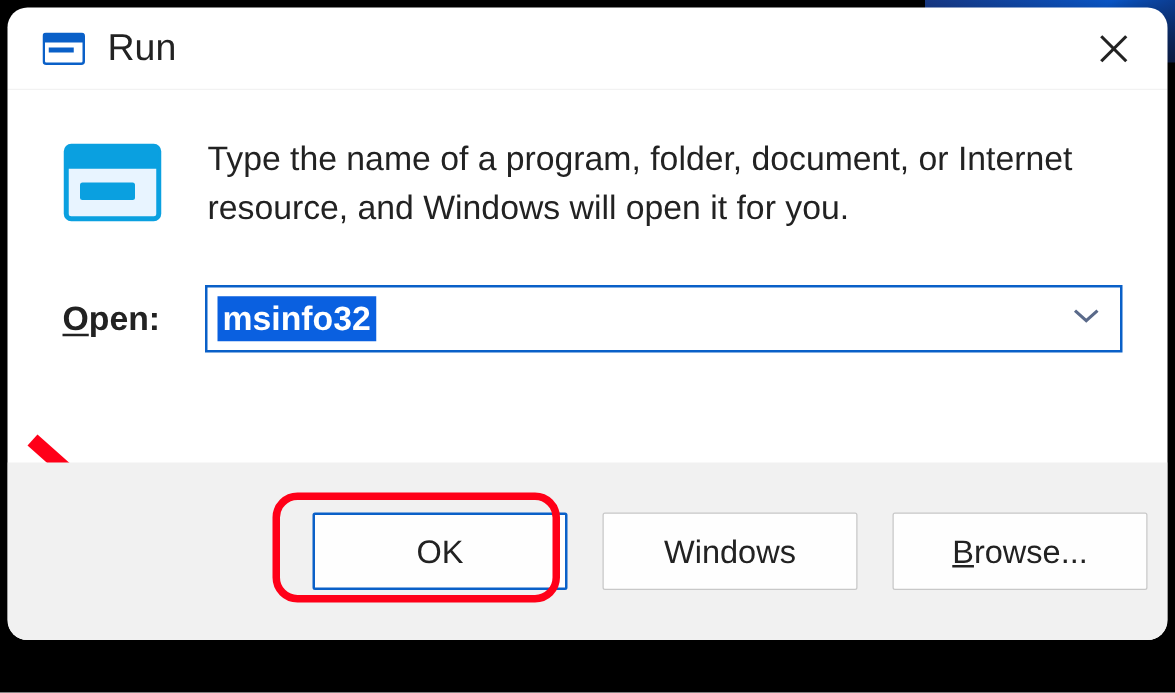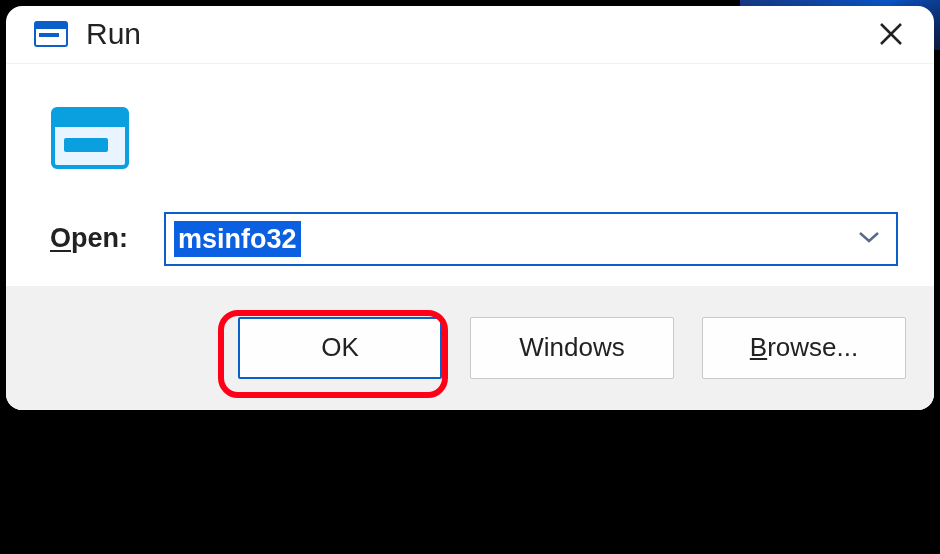--- a/index.html
+++ b/index.html
@@ -15,21 +15,21 @@
       position: absolute;
       top: 0; right: 0;
       width: 200px; height: 50px;
       background: linear-gradient(135deg, #1a3d8f 0%, #0a5dd8 60%, #0f2050 100%);
     }
     .dialog {
       position: absolute;
       top: 6px;
       left: 6px;
       width: 928px;
-      height: 404px;
+      height: 506px;
       background: #fff;
       border-radius: 16px;
       box-shadow: 0 8px 30px rgba(0,0,0,0.5);
       display: flex;
       flex-direction: column;
       overflow: hidden;
     }
     .titlebar {
       display: flex;
       align-items: center;
@@ -115,21 +115,21 @@
       transform: translateY(-50%);
       color: #5a6a8a;
     }
     .footer {
       background: #f1f1f1;
       height: 142px;
       display: flex;
       align-items: center;
       justify-content: flex-end;
       gap: 28px;
-      padding: 0 28px;
+      padding: 0 16px;
       position: relative;
     }
     .btn {
       width: 204px;
       height: 62px;
       background: #fefefe;
       border: 1px solid #c8c8c8;
       font-size: 26px;
       color: #222;
       display: flex;
@@ -186,20 +186,21 @@
 
   <div class="content">
     <div class="desc-row">
       <span class="big-run-icon">
         <svg width="80" height="64" viewBox="0 0 80 64">
           <rect x="3" y="3" width="74" height="58" rx="4" fill="#e8f4ff" stroke="#0aa0e0" stroke-width="4"></rect>
           <rect x="3" y="3" width="74" height="18" fill="#0aa0e0"></rect>
           <rect x="14" y="32" width="44" height="14" rx="2" fill="#0aa0e0"></rect>
         </svg>
       </span>
+      <div class="desc-text">Type the name of a program, folder, document, or Internet resource, and Windows will open it for you.</div>
     </div>
 
     <div class="input-row">
       <span class="open-label"><u>O</u><span>pen:</span></span>
       <div class="combo">
         <span class="value">msinfo32</span>
         <span class="chev">
           <svg width="22" height="14" viewBox="0 0 22 14">
             <polyline points="2,3 11,11 20,3" fill="none" stroke="#5a6a8a" stroke-width="2.5"></polyline>
           </svg>

